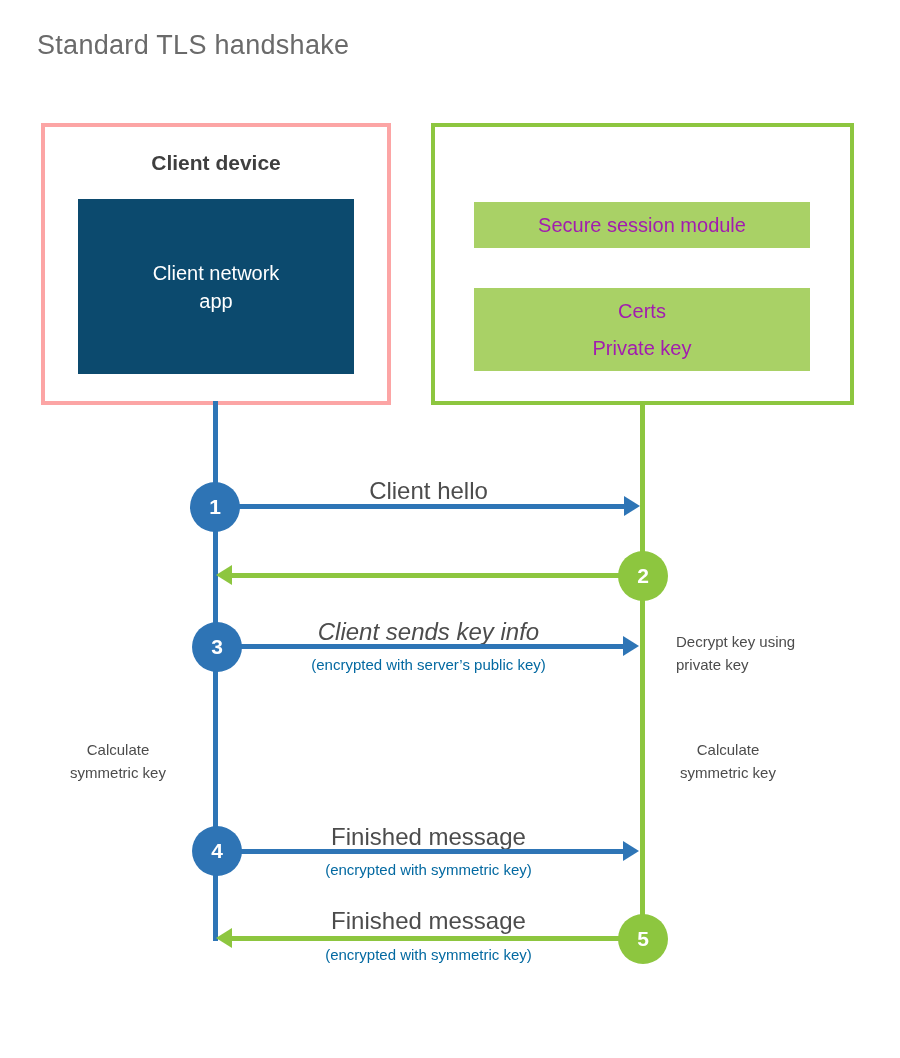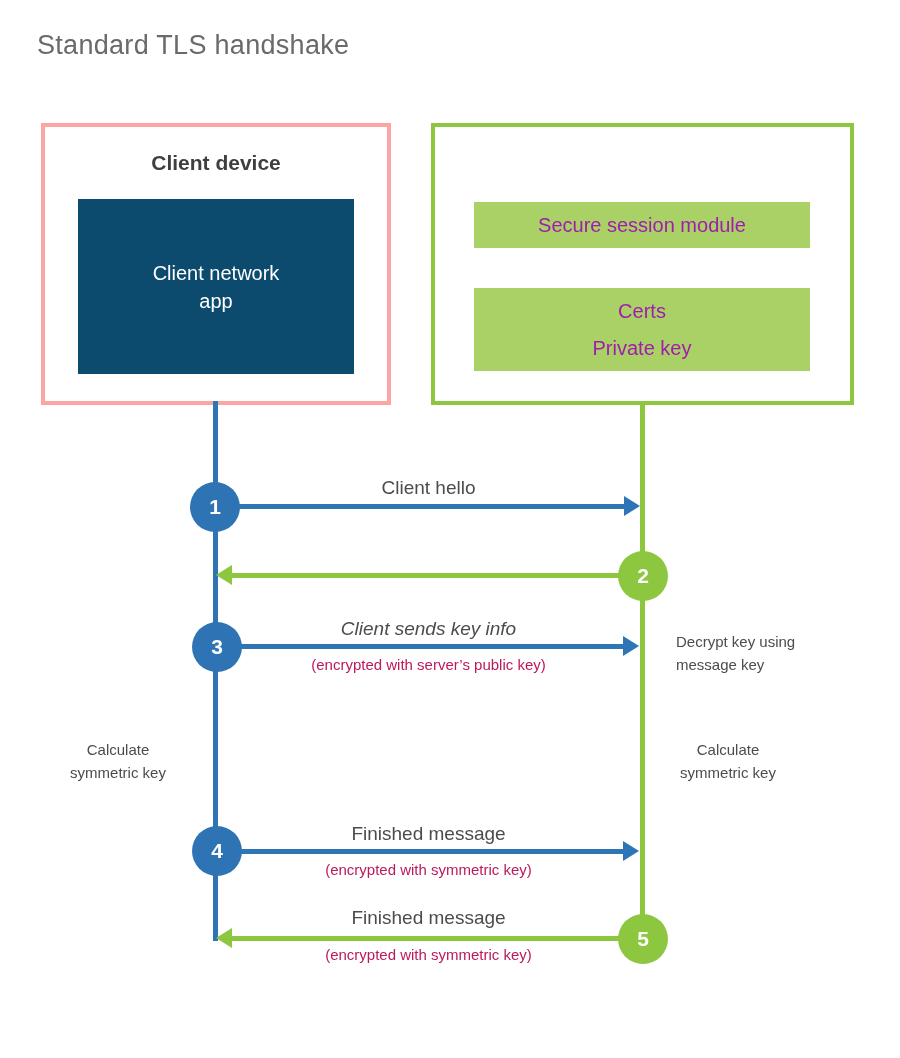--- a/index.html
+++ b/index.html
@@ -107,29 +107,29 @@
   .h2 { left: 216px; top: 565px; }
   .h3 { left: 623px; top: 636px; }
   .h4 { left: 623px; top: 841px; }
   .h5 { left: 216px; top: 928px; }
 
   
   .msg-label {
     position: absolute;
     left: 217px; width: 423px;
     text-align: center;
-    font-size: 19px;
+    font-size: 24px;
     color: #4c4c4c;
   }
   .msg-sub {
     position: absolute;
     left: 217px; width: 423px;
     text-align: center;
     font-size: 15px;
-    color: #be185d;
+    color: #0369a1;
   }
   .l1 { top: 477px; }
   .l2 { top: 547px; }
   .l3 { top: 618px; font-style: italic; } .sub3 { top: 656px; }
   .l4 { top: 823px; } .sub4 { top: 861px; }
   .l5 { top: 907px; } .sub5 { top: 946px; }
 
   
   .side-note {
     position: absolute;
@@ -173,21 +173,21 @@
   <div class="arrowhead head-left-green h2"></div>
   <div class="step-circle circle-green c2">2</div>
 
   <div class="msg-label l3">Client sends key info</div>
   <div class="msg-sub sub3">(encrypted with server’s public key)</div>
   <div class="hline hline-blue a3"></div>
   <div class="arrowhead head-right-blue h3"></div>
   <div class="step-circle circle-blue c3">3</div>
 
   <div class="side-note note-decrypt">Decrypt key using
-message key</div>
+private key</div>
   <div class="side-note note-calc-left">Calculate
 symmetric key</div>
   <div class="side-note note-calc-right">Calculate
 symmetric key</div>
 
   <div class="msg-label l4">Finished message</div>
   <div class="msg-sub sub4">(encrypted with symmetric key)</div>
   <div class="hline hline-blue a4"></div>
   <div class="arrowhead head-right-blue h4"></div>
   <div class="step-circle circle-blue c4">4</div>

